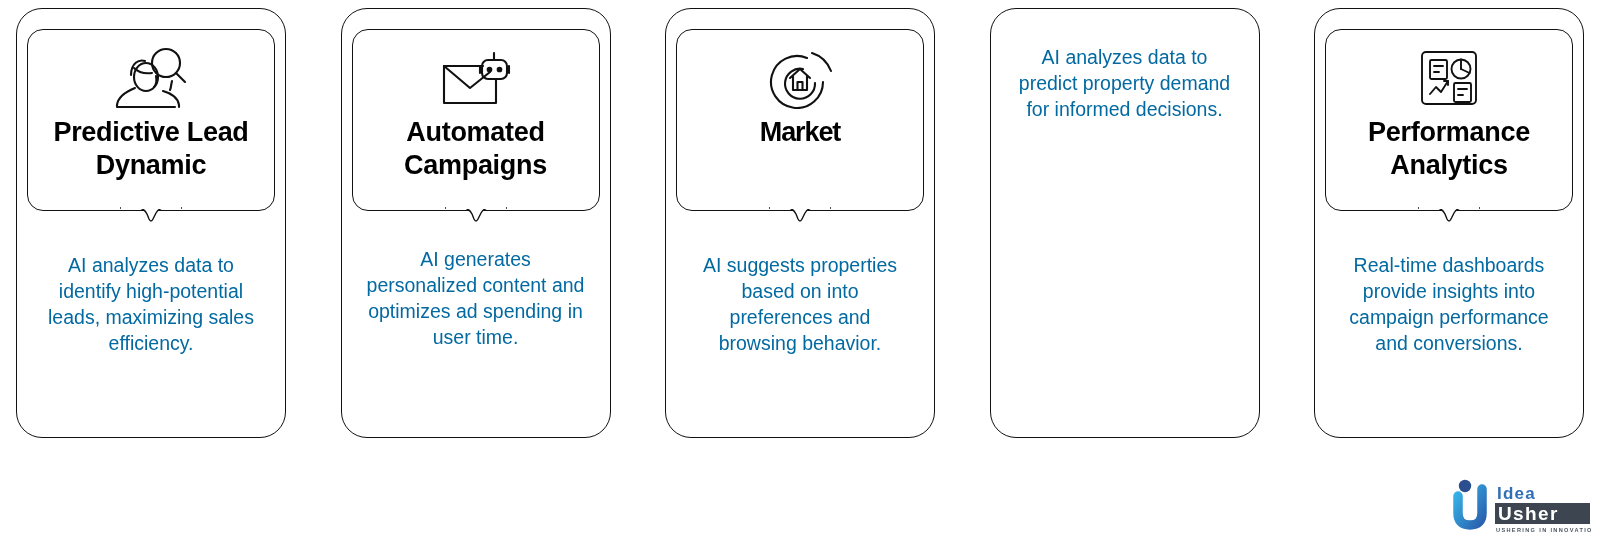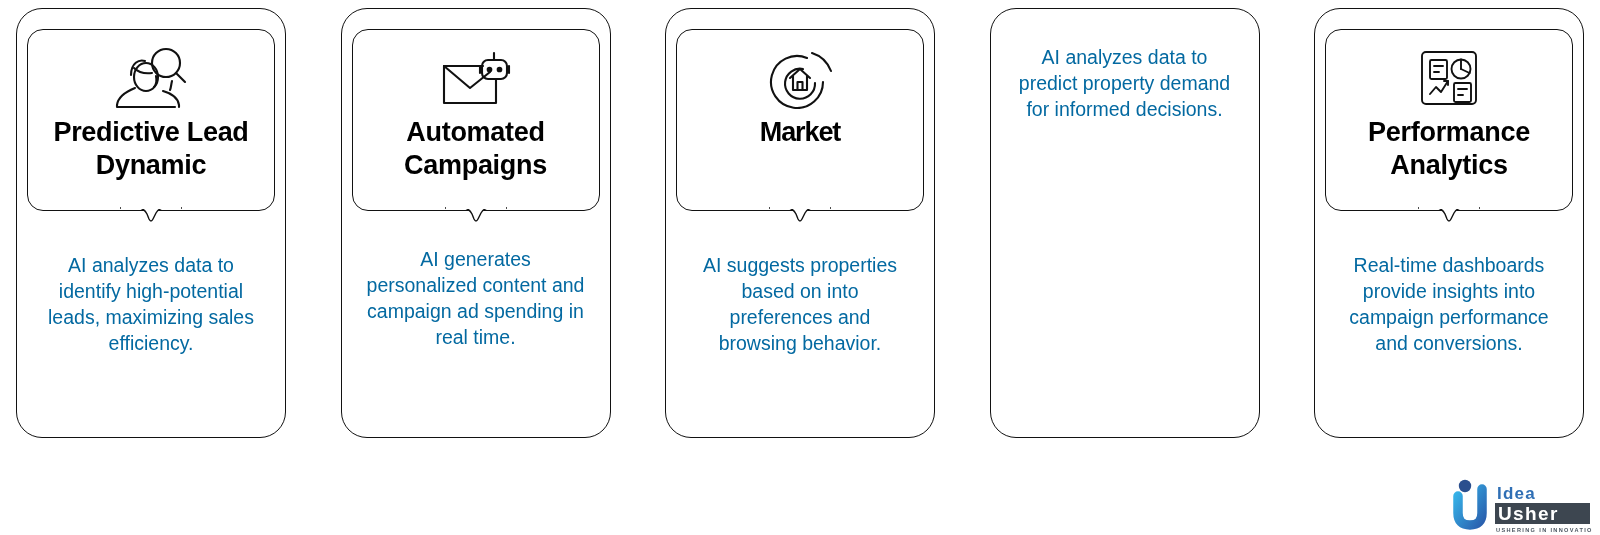--- a/index.html
+++ b/index.html
@@ -189,21 +189,21 @@
           <div class="card-title">
             <span>Automated</span><br>
             <span>Campaigns</span>
           </div>
           <svg class="bubble-tail" viewBox="0 0 62 22">
             <path d="M0 1 L18 1 Q24 1 27 7 L29 12 Q31 16 33 12 L36 6 Q39 1 44 1 L62 1" fill="#ffffff" stroke="#121212" stroke-width="1.4" stroke-linejoin="round" stroke-linecap="round"></path>
             <rect x="1" y="0" width="60" height="2" fill="#ffffff"></rect>
           </svg>
         </div>
       </div>
-      <div class="card-desc tight">AI generates personalized content and campaign ad spending in real time.</div>
+      <div class="card-desc tight">AI generates personalized content and optimizes ad spending in user time.</div>
     </div>
 
     <div class="card">
       <div class="bubble-wrap">
         <div class="bubble">
           <div class="icon-slot">
             <svg width="80" height="62" viewBox="0 0 80 62">
               <g fill="none" stroke="#111" stroke-width="2.1" stroke-linecap="round" stroke-linejoin="round">
                 <path d="M47 11 A26 26 0 1 0 63 35"></path>
                 <path d="M43 22 A15 15 0 1 0 55 36"></path>

